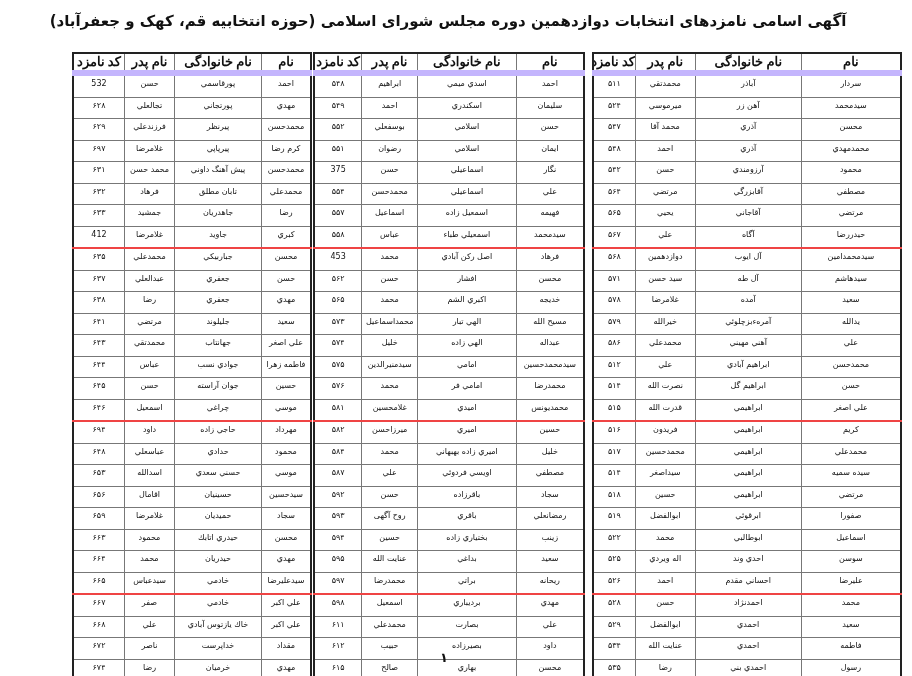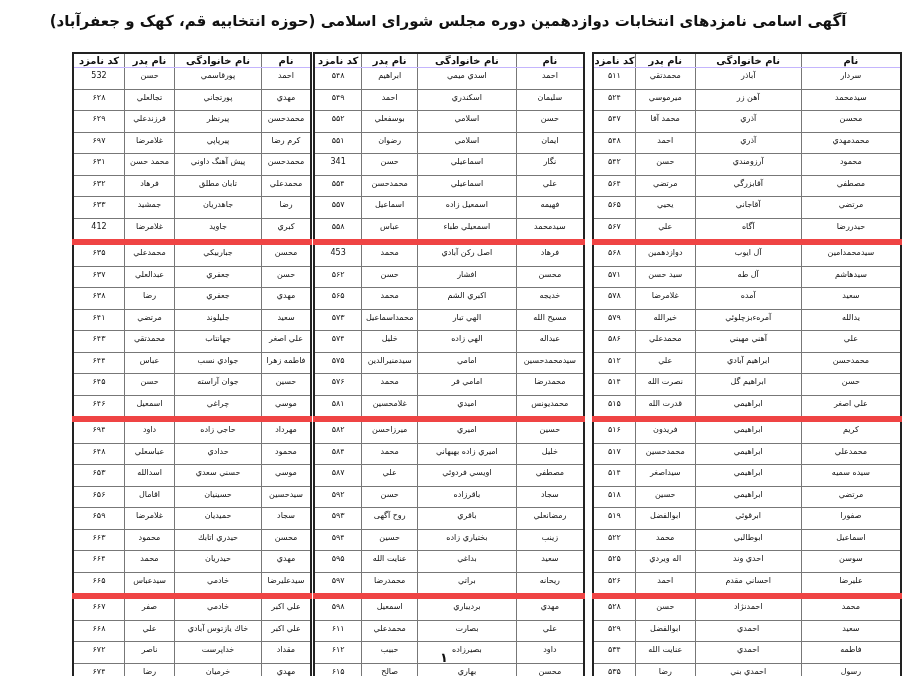--- a/index.html
+++ b/index.html
@@ -4,23 +4,23 @@
   <style>
     html, body { margin:0; padding:0; background:#ffffff; }
     body { width:912px; height:676px; position:relative; overflow:hidden;
            font-family:"DejaVu Sans", sans-serif; color:#111; }
     .title { position:absolute; left:0; top:12px; width:896px; text-align:center;
              direction:rtl; font-weight:bold; font-size:15px; letter-spacing:0; }
     .tbl { position:absolute; top:52px; border:2px solid #222; border-collapse:collapse;
            direction:rtl; font-size:8px; table-layout:fixed; }
     .tbl th, .tbl td { border:1px solid #777; text-align:center; padding:0; overflow:hidden;
                        white-space:nowrap; }
-    .tbl th { height:13px; font-weight:bold; font-size:10px; border-bottom:1px solid #c4b5fd; }
+    .tbl th { height:13px; font-weight:bold; font-size:13px; border-bottom:6px solid #c4b5fd;font-family:Liberation Serif, serif; }
     .tbl td { height:17.5px; vertical-align:top; padding-top:3px; }
-    .tbl tr.sep td { border-top:6px solid #ef4444; }
+    .tbl tr.sep td { border-top:2px solid #ef4444; }
     .c-name { width:70px; } .c-fam { width:90px; } .c-father { width:50px; } .c-code { width:40px; }
     #t1 { left:592px; width:310px; }
     #t1 .c-name{width:82px;} #t1 .c-fam{width:88px;} #t1 .c-father{width:49px;} #t1 .c-code{width:34px;}
     #t2 { left:313px; width:272px; }
     #t2 .c-name{width:63px;} #t2 .c-fam{width:93px;} #t2 .c-father{width:52px;} #t2 .c-code{width:44px;}
     #t3 { left:72px; width:236px; }
     #t3 .c-name{width:48px;} #t3 .c-fam{width:86px;} #t3 .c-father{width:49px;} #t3 .c-code{width:50px;}
     .pagenum { position:absolute; left:440px; top:650px; font-weight:bold; font-size:13px; direction:rtl; }
   </style>
 </head>
@@ -246,21 +246,21 @@
       <tr>
         <td class="c-name">ايمان</td>
         <td class="c-fam">اسلامي</td>
         <td class="c-father">رضوان</td>
         <td class="c-code">۵۵۱</td>
       </tr>
       <tr>
         <td class="c-name">نگار</td>
         <td class="c-fam">اسماعيلي</td>
         <td class="c-father">حسن</td>
-        <td class="c-code">341</td>
+        <td class="c-code">375</td>
       </tr>
       <tr>
         <td class="c-name">علي</td>
         <td class="c-fam">اسماعيلي</td>
         <td class="c-father">محمدحسن</td>
         <td class="c-code">۵۵۴</td>
       </tr>
       <tr>
         <td class="c-name">فهيمه</td>
         <td class="c-fam">اسمعيل زاده</td>

